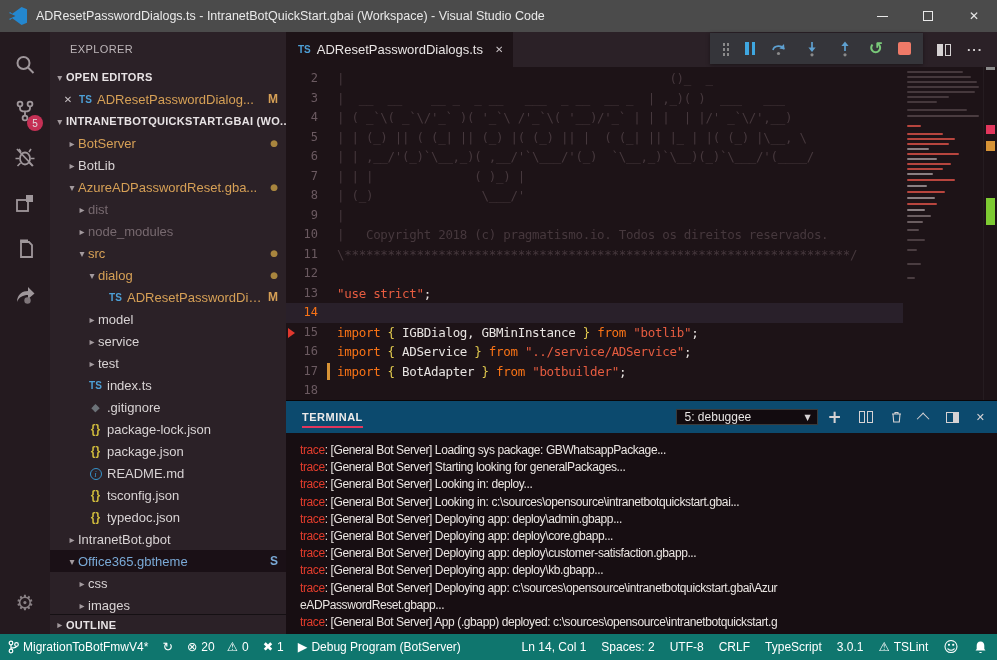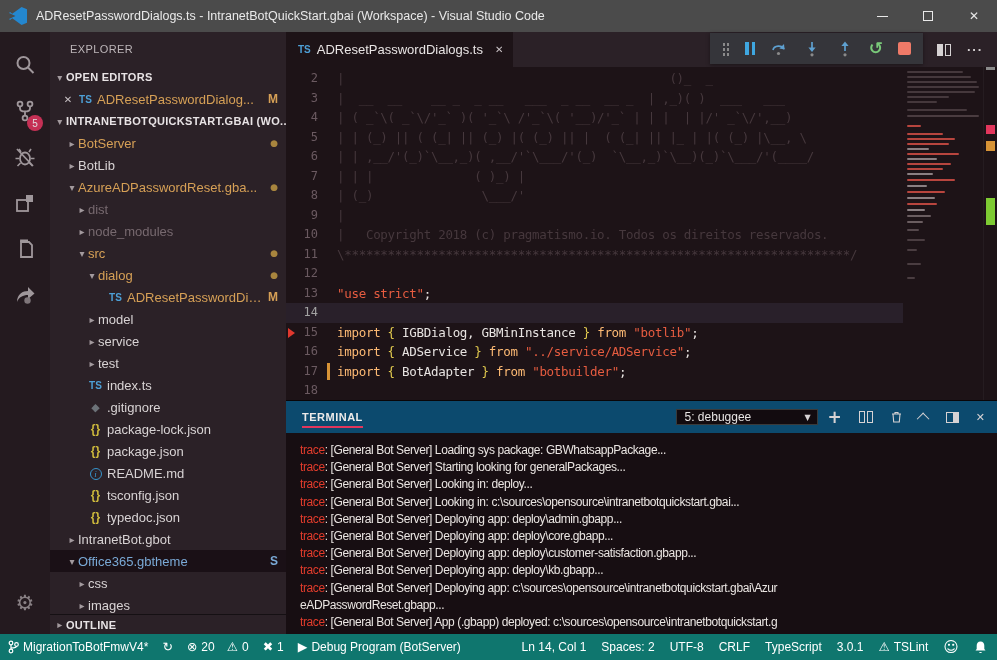--- a/index.html
+++ b/index.html
@@ -67,26 +67,26 @@
   .split-glyph i { display:block; width:6px; height:12px; border:1px solid #d7d3d4; }
   .split-glyph i:first-child { background:#d7d3d4; }
   .more-glyph { font-weight:bold; letter-spacing:1px; color:#d7d3d4; font-size:13px; }
 
   
   #editor { height:333px; position:relative; background:#1d1317; overflow:hidden; font-family:"DejaVu Sans Mono",monospace; font-size:12.5px; letter-spacing:-0.3px; }
   #code-lines { position:absolute; top:2px; left:0; right:0; }
   .cl { height:19.5px; line-height:19.5px; display:flex; white-space:pre; position:relative; }
   .cl.current { background:#29202a; }
   .cl .gut { flex:0 0 40px; text-align:right; padding-right:8px; color:#6b5a61; font-size:12px; letter-spacing:0; }
-  .cl.current .gut { color:#a3a3a3; }
+  .cl.current .gut { color:#f97316; }
   .cl .modslot { flex:0 0 8px; position:relative; }
   .cl .modslot i { position:absolute; left:1px; top:1px; bottom:1px; width:3px; background:#d79336; }
   .cl .codetxt { padding-left:3px; overflow:hidden;text-align:center; }
   .gut-arrow { position:absolute; left:2px; top:5px; width:0; height:0; border-left:7px solid #e0382e; border-top:5px solid transparent; border-bottom:5px solid transparent; }
-  .tk-c { color:#46383d; } .tk-k { color:#fdba74; } .tk-s { color:#e65c40; } .tk-y { color:#e3cb4f; } .tk-w { color:#e7e3e1; }
+  .tk-c { color:#46383d; } .tk-k { color:#f97316; } .tk-s { color:#e65c40; } .tk-y { color:#e3cb4f; } .tk-w { color:#e7e3e1; }
   #minimap { position:absolute; top:0; right:14px; width:80px; bottom:0; background:#1d1317; }
   .mm-row { position:absolute; height:2px; border-radius:1px; }
   #ruler { position:absolute; top:0; right:0; width:14px; bottom:0; background:#1d1317; border-left:1px solid rgba(255,255,255,.04); }
   .ruler-mark { position:absolute; left:2px; right:2px; }
 
   
   #panel { height:234px; background:#170e12; border-top:1px solid rgba(0,0,0,.6); display:flex; flex-direction:column; }
   #panel-head { height:32px; background:#0c4a6e; display:flex; align-items:center; padding:0 12px 0 16px; }
   #terminal-tab { position:relative; height:100%; display:flex; align-items:center; color:#eceae9; font-size:11px; letter-spacing:.5px; font-weight:bold; }
   #terminal-tab::after { content:""; position:absolute; left:0; right:0; bottom:5px; height:2px; background:#e2365c; }

